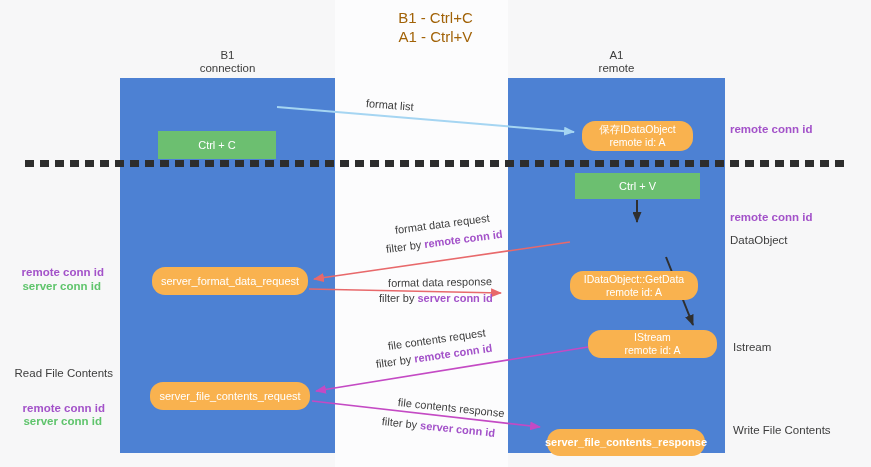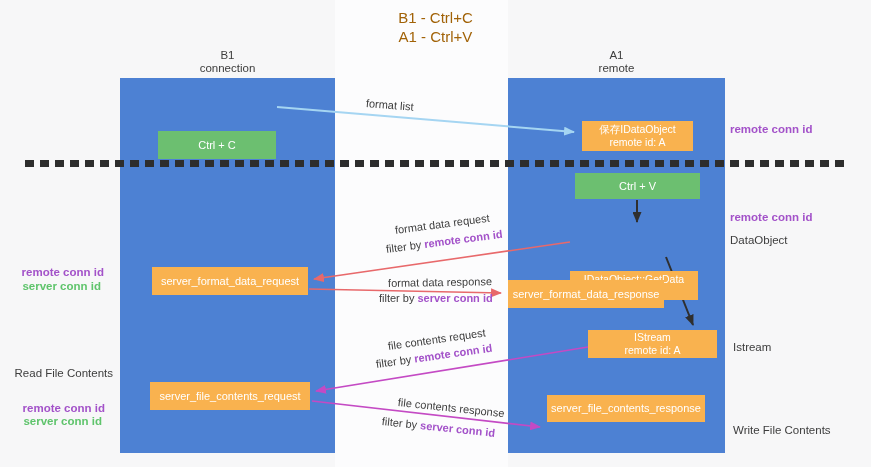--- a/index.html
+++ b/index.html
@@ -5,21 +5,21 @@
   html,body{margin:0;padding:0;}
   body{font-family:"Liberation Sans",sans-serif;background:#e9e9ea;}
   .stage{position:relative;width:871px;height:467px;background:#f7f7f8;overflow:hidden;}
   .mid-band{position:absolute;left:335px;top:0;width:173px;height:467px;background:#fcfcfd;}
   .title{position:absolute;left:0;top:8px;width:871px;text-align:center;
          font-size:15px;line-height:19px;color:#a16207;}
   .col-header{position:absolute;text-align:center;font-size:11.5px;line-height:13px;color:#3d3d3d;}
   .lifeline{position:absolute;background:#4d81d3;}
   .bx{position:absolute;display:flex;flex-direction:column;align-items:center;justify-content:center;
       color:#ffffff;font-size:11px;line-height:13px;text-align:center;}
-  .bx.orange{background:#f9b24f;}
+  .bx.orange{background:#f9b24f;border-radius:13px;}
   .bx.green{background:#6cbf70;}
   .bx .l2{font-size:10.5px;}
   .dashed-line{position:absolute;left:25px;top:160px;width:822px;height:7px;
       background:repeating-linear-gradient(to right,#2d2d2d 0 9px,transparent 9px 15px);}
   .arrows{position:absolute;left:0;top:0;width:871px;height:467px;pointer-events:none;}
   .flow-label{position:absolute;font-size:11px;color:#3d3d3d;white-space:nowrap;transform-origin:left center;}
   .flow-label .pre{margin-right:3px;}
   .side-label{position:absolute;font-size:11.5px;color:#3d3d3d;white-space:nowrap;line-height:13px;}
   .purple{color:#a352c9;font-weight:bold;}
   .greentxt{color:#5fc46c;font-weight:bold;}
@@ -87,28 +87,25 @@
     <div class="l2">保存IDataObject</div>
     <div class="l2">remote id: A</div>
   </div>
   <div class="bx green" style="left:575px;top:173px;width:125px;height:26px;">
     <div>Ctrl + V</div>
   </div>
   <div class="bx orange" style="left:570px;top:227px;width:128px;height:29px;margin-top:44px;">
     <div class="l2">IDataObject::GetData</div>
     <div class="l2">remote id: A</div>
   </div>
-  <div class="bx orange" style="left:508px;top:280px;width:156px;height:28px;">
-    <div>server_format_data_response</div>
-  </div>
   <div class="bx orange" style="left:588px;top:330px;width:129px;height:28px;">
     <div class="l2">IStream</div>
     <div class="l2">remote id: A</div>
   </div>
-  <div class="bx orange" style="left:547px;top:395px;width:158px;height:27px;">
+  <div class="bx orange" style="left:547px;top:429px;width:158px;height:27px;font-weight:bold;">
     <div>server_file_contents_response</div>
   </div>
 
   <div class="dashed-line"></div>
 
   <div class="flow-label" style="left:366px;top:97px;transform:rotate(4.5deg);">format list</div>
 
   <div class="flow-label" style="left:395px;top:224px;transform:rotate(-7.5deg);">format data request</div>
   <div class="flow-label" style="left:386px;top:243px;transform:rotate(-7.5deg);">
     <span class="pre">filter by</span><span class="purple">remote conn id</span>

